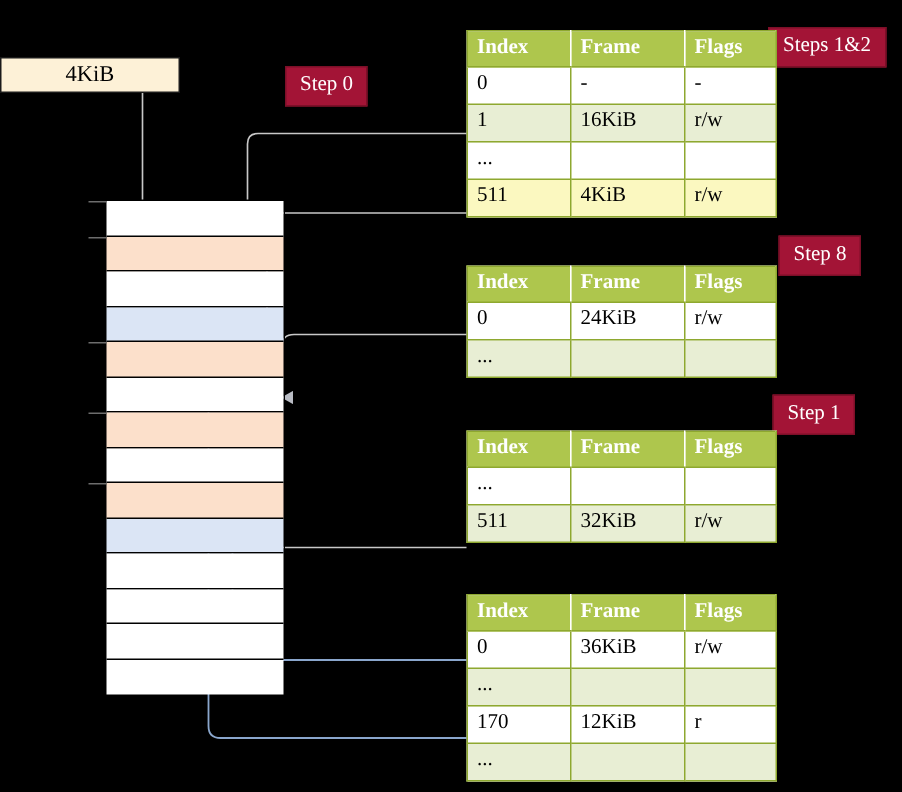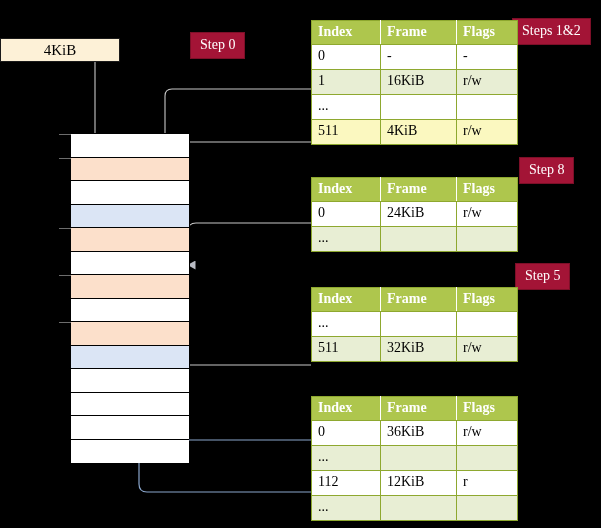--- a/index.html
+++ b/index.html
@@ -119,34 +119,34 @@
     <path d="M311,440 L163,440 Q155,440 155,432 L155,340" marker-end="url(#ar-blueup)"></path>
 
     <path d="M311,492 L147,492 Q139,492 139,484 L139,245" marker-end="url(#ar-blueup)"></path>
   </g>
 </svg>
 
 <div class="abs" id="kib-box">
   <span>4KiB</span>
 </div>
 
-<div class="abs badge" style="left:190px;top:32px;">
+<div class="abs badge" style="left:190px;top:44px;">
   <span>Step 0</span>
 </div>
 
 <div class="abs badge" style="left:512px;top:18px;">
   <span>Steps 1&amp;2</span>
 </div>
 
 <div class="abs badge" style="left:519px;top:157px;">
   <span>Step 8</span>
 </div>
 
 <div class="abs badge" style="left:515px;top:263px;">
-  <span>Step 5</span>
+  <span>Step 1</span>
 </div>
 
 <div class="abs" id="memcol">
     <div class="memrow m-white" style="position: relative;">
       <span class="tick" style="top: 0px;"></span>
     </div>
     <div class="memrow m-peach" style="position: relative;">
       <span class="tick" style="top: 0px;"></span>
     </div>
     <div class="memrow m-white" style="position: relative;"></div>
@@ -265,21 +265,21 @@
           <td class="col-index">0</td>
           <td class="col-frame">36KiB</td>
           <td class="col-flags">r/w</td>
         </tr>
         <tr class="alt">
           <td class="col-index">...</td>
           <td class="col-frame"></td>
           <td class="col-flags"></td>
         </tr>
         <tr>
-          <td class="col-index">112</td>
+          <td class="col-index">170</td>
           <td class="col-frame">12KiB</td>
           <td class="col-flags">r</td>
         </tr>
         <tr class="alt">
           <td class="col-index">...</td>
           <td class="col-frame"></td>
           <td class="col-flags"></td>
         </tr>
       </tbody>
     </table>

